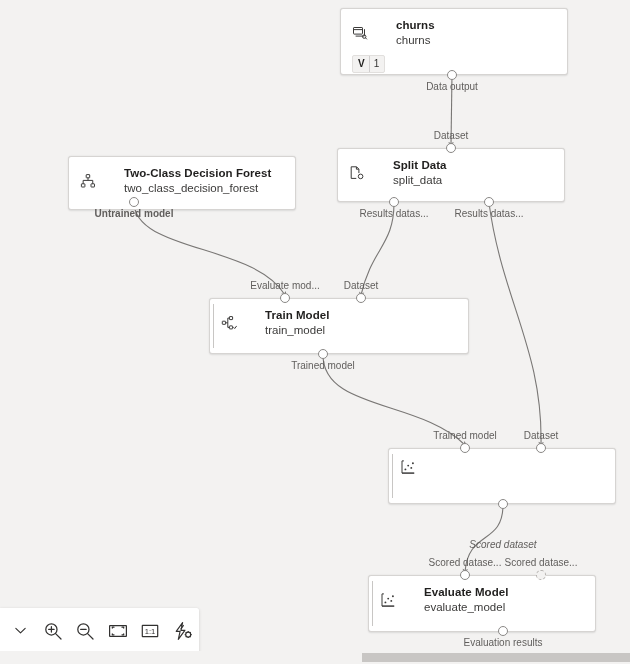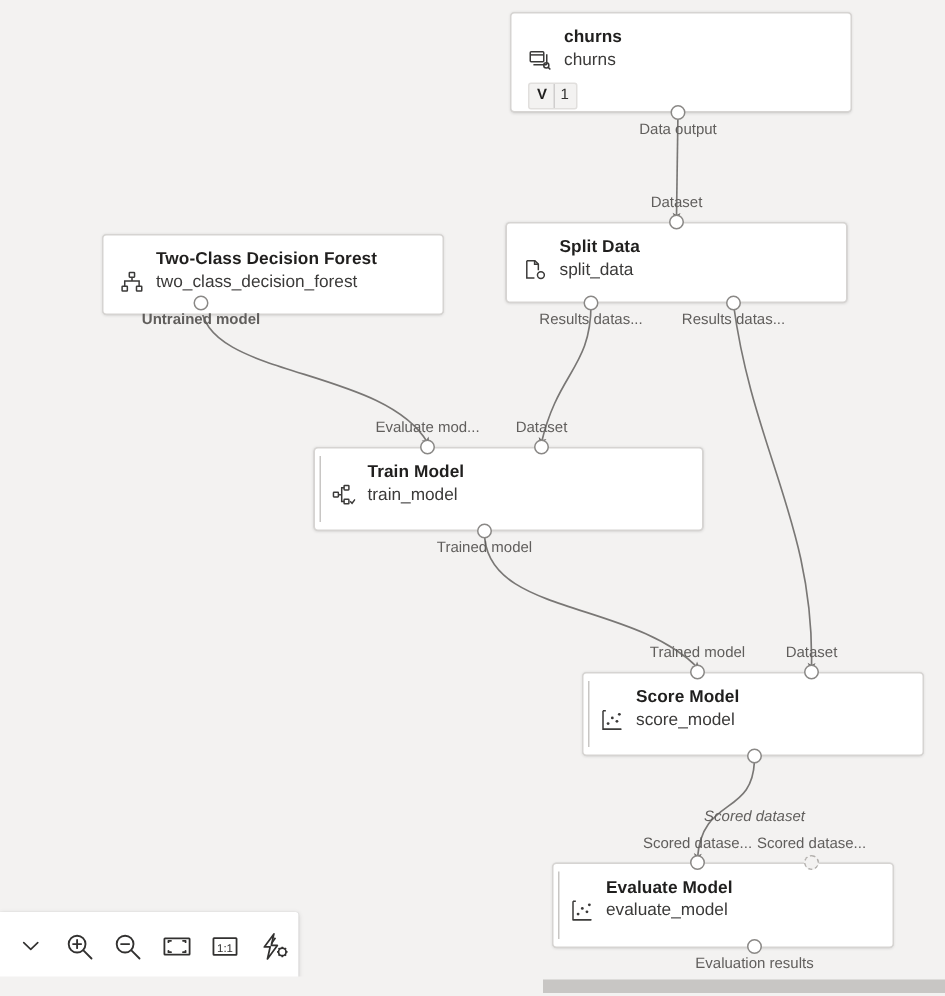--- a/index.html
+++ b/index.html
@@ -41,22 +41,23 @@
   }
   .node.accented::before {
     content: "";
     position: absolute;
     left: 3px; top: 5px; bottom: 5px;
     width: 1px;
     background: #c8c6c4;
   }
   .node-head {
     display: flex;
-    align-items: flex-end;
+    align-items: center;
     padding: 9px 10px 0 11px;
+    gap: 20px;
   }
   .node-icon {
     width: 16px;
     height: 16px;
     flex: 0 0 16px;
     margin-right: 8px;
     margin-top: 1px;
     color: #3b3a39;
   }
   .node-icon svg { display:block; }
@@ -285,24 +286,20 @@
           <span class="node-icon">
             <svg viewBox="0 0 16 16" width="16" height="16" fill="none" stroke="currentColor" stroke-width="1">
               <path d="M2 1.9v12.2h12.2"></path>
               <path d="M2 1.9h1.9M2 14.1h12.2"></path>
               <circle cx="5.4" cy="10.4" r="0.95" fill="currentColor" stroke="none"></circle>
               <circle cx="8.2" cy="6.6" r="0.95" fill="currentColor" stroke="none"></circle>
               <circle cx="11.3" cy="8.9" r="0.95" fill="currentColor" stroke="none"></circle>
               <circle cx="12.9" cy="4.2" r="0.95" fill="currentColor" stroke="none"></circle>
             </svg>
           </span>
-          <div class="node-titles">
-            <div class="node-title">Score Model</div>
-            <div class="node-sub">score_model</div>
-          </div>
         </div>
       </div>
       <div class="port" style="left: 465px; top: 448px;"></div>
       <div class="port-label" style="left: 465px; top: 430px;">Trained model</div>
       <div class="port" style="left: 541px; top: 448px;"></div>
       <div class="port-label" style="left: 541px; top: 430px;">Dataset</div>
       <div class="port" style="left: 503px; top: 504px;"></div>
       <div class="port-label" style="left: 503px; top: 539px; font-style: italic;">Scored dataset</div>
       <div class="node accented" style="left: 368px; top: 575px; width: 228px; height: 57px;">
         <div class="node-head">

